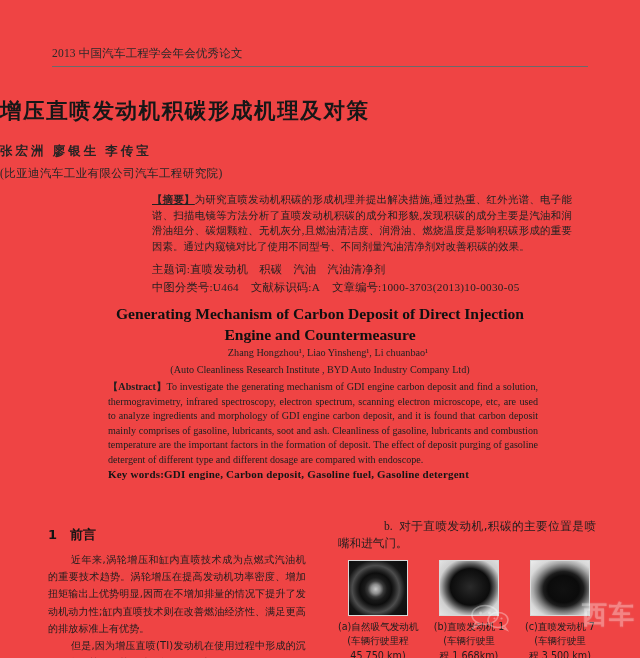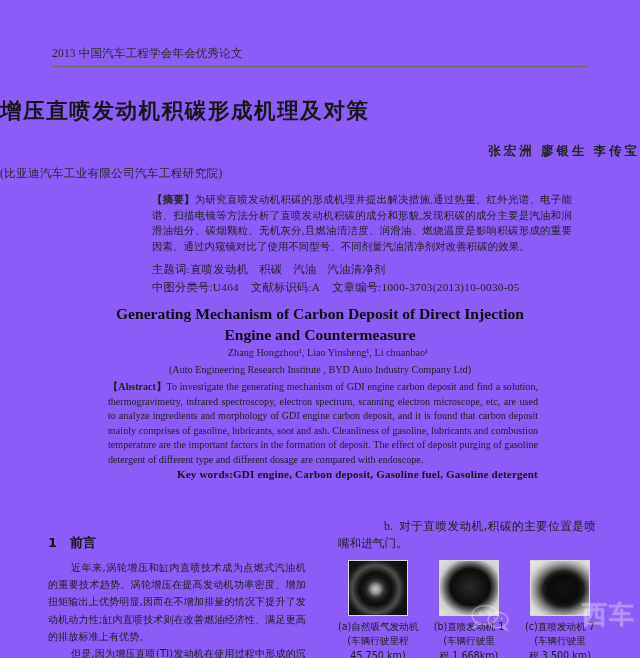--- a/index.html
+++ b/index.html
@@ -12,21 +12,21 @@
     height: 658px;
     overflow: hidden;
     font-family: "Liberation Serif", "DejaVu Serif", serif;
     color: #1c1c1c;
     position: relative;
   }
   .page {
     position: relative;
     width: 640px;
     height: 658px;
-    background: #8b5cf6;
+    background: #ef4444;
     padding: 0;
     box-sizing: border-box;
   }
 
   
   .runhead {
     position: absolute;
     top: 46px;
     left: 52px;
     right: 52px;
@@ -54,21 +54,21 @@
     font-weight: 600;
     letter-spacing: 1.6px;
     color: #171717;
     font-family: "DejaVu Sans", "Liberation Sans", sans-serif;
   }
   .cn-authors {
     position: absolute;
     top: 143px;
     left: 0;
     width: 640px;
-    text-align: right;
+    text-align: left;
     font-size: 12.5px;
     letter-spacing: 3px;
     font-weight: 600;
     color: #242424;
   }
   .cn-affil {
     position: absolute;
     top: 166px;
     left: 0;
     width: 640px;
@@ -85,20 +85,21 @@
     width: 420px;
     font-size: 10.4px;
     line-height: 15.6px;
     text-align: justify;
     text-justify: inter-character;
     color: #222;
     letter-spacing: 0.1px;
   }
   .cn-abstract .lead {
     font-weight: 600;
+    text-decoration: underline;
   }
   .cn-keywords {
     position: absolute;
     top: 261px;
     left: 152px;
     width: 420px;
     font-size: 11.2px;
     line-height: 17px;
     letter-spacing: 0.4px;
     color: #1f1f1f;
@@ -158,21 +159,21 @@
     line-height: 14.6px;
     text-align: justify;
     color: #202020;
   }
   .en-abstract .lead { font-weight: bold; }
   .en-keywords {
     position: absolute;
     top: 468px;
     left: 108px;
     width: 430px;
-    text-align: right;
+    text-align: left;
     font-size: 11px;
     font-weight: bold;
     color: #151515;
     letter-spacing: 0.2px;
   }
 
   
   .cols {
     position: absolute;
     top: 518px;
@@ -186,21 +187,21 @@
     width: 258px;
   }
   .col-left { left: 0; }
   .col-right { left: 290px; }
 
   .sec-head {
     font-size: 13px;
     font-weight: bold;
     color: #141414;
     font-family: "DejaVu Sans", "Liberation Sans", sans-serif;
-    margin: 16px 0 7px 0;
+    margin: 8px 0 7px 0;
   }
   .sec-head .num { display:inline-block; width: 22px; }
 
   .body-p {
     font-size: 10px;
     line-height: 17.2px;
     text-align: justify;
     text-justify: inter-character;
     color: #1d1d1d;
     margin: 0;
@@ -308,21 +309,21 @@
 
   <div class="cn-keywords"><span>主题词:</span><span>直喷发动机</span><span class="kwgap"></span><span>积碳</span><span class="kwgap"></span><span>汽油</span><span class="kwgap"></span><span>汽油清净剂</span></div>
 
   <div class="cn-clc"><span class="seg"><span>中图分类号:</span><span>U464</span></span><span class="seg"><span>文献标识码:</span><span>A</span></span><span class="seg"><span>文章编号:</span><span>1000-3703(2013)10-0030-05</span></span></div>
 
   <div class="en-title">
     <div>Generating Mechanism of Carbon Deposit of Direct Injection</div>
     <div>Engine and Countermeasure</div>
   </div>
   <div class="en-authors">Zhang Hongzhou¹, Liao Yinsheng¹, Li chuanbao¹</div>
-  <div class="en-affil">(Auto Engineering Research Institute , BYD Auto Industry Company Ltd)</div>
+  <div class="en-affil">(Auto Cleanliness Research Institute , BYD Auto Industry Company Ltd)</div>
 
   <div class="en-abstract"><span class="lead">【Abstract】</span><span>To investigate the generating mechanism of GDI engine carbon deposit and find a solution, thermogravimetry, infrared spectroscopy, electron spectrum, scanning electron microscope, etc, are used to analyze ingredients and morphology of GDI engine carbon deposit, and it is found that carbon deposit mainly comprises of gasoline, lubricants, soot and ash. Cleanliness of gasoline, lubricants and combustion temperature are the important factors in the formation of deposit. The effect of deposit purging of gasoline detergent of different type and different dosage are compared with endoscope.</span></div>
 
   <div class="en-keywords"><span>Key words:</span><span>GDI engine, Carbon deposit, Gasoline fuel, Gasoline detergent</span></div>
 
   <div class="cols">
 
     <div class="col col-left">
       <div class="sec-head"><span class="num">1</span><span>前言</span></div>
       <p class="body-p">近年来,涡轮增压和缸内直喷技术成为点燃式汽油机的重要技术趋势。涡轮增压在提高发动机功率密度、增加扭矩输出上优势明显,因而在不增加排量的情况下提升了发动机动力性;缸内直喷技术则在改善燃油经济性、满足更高的排放标准上有优势。</p>

